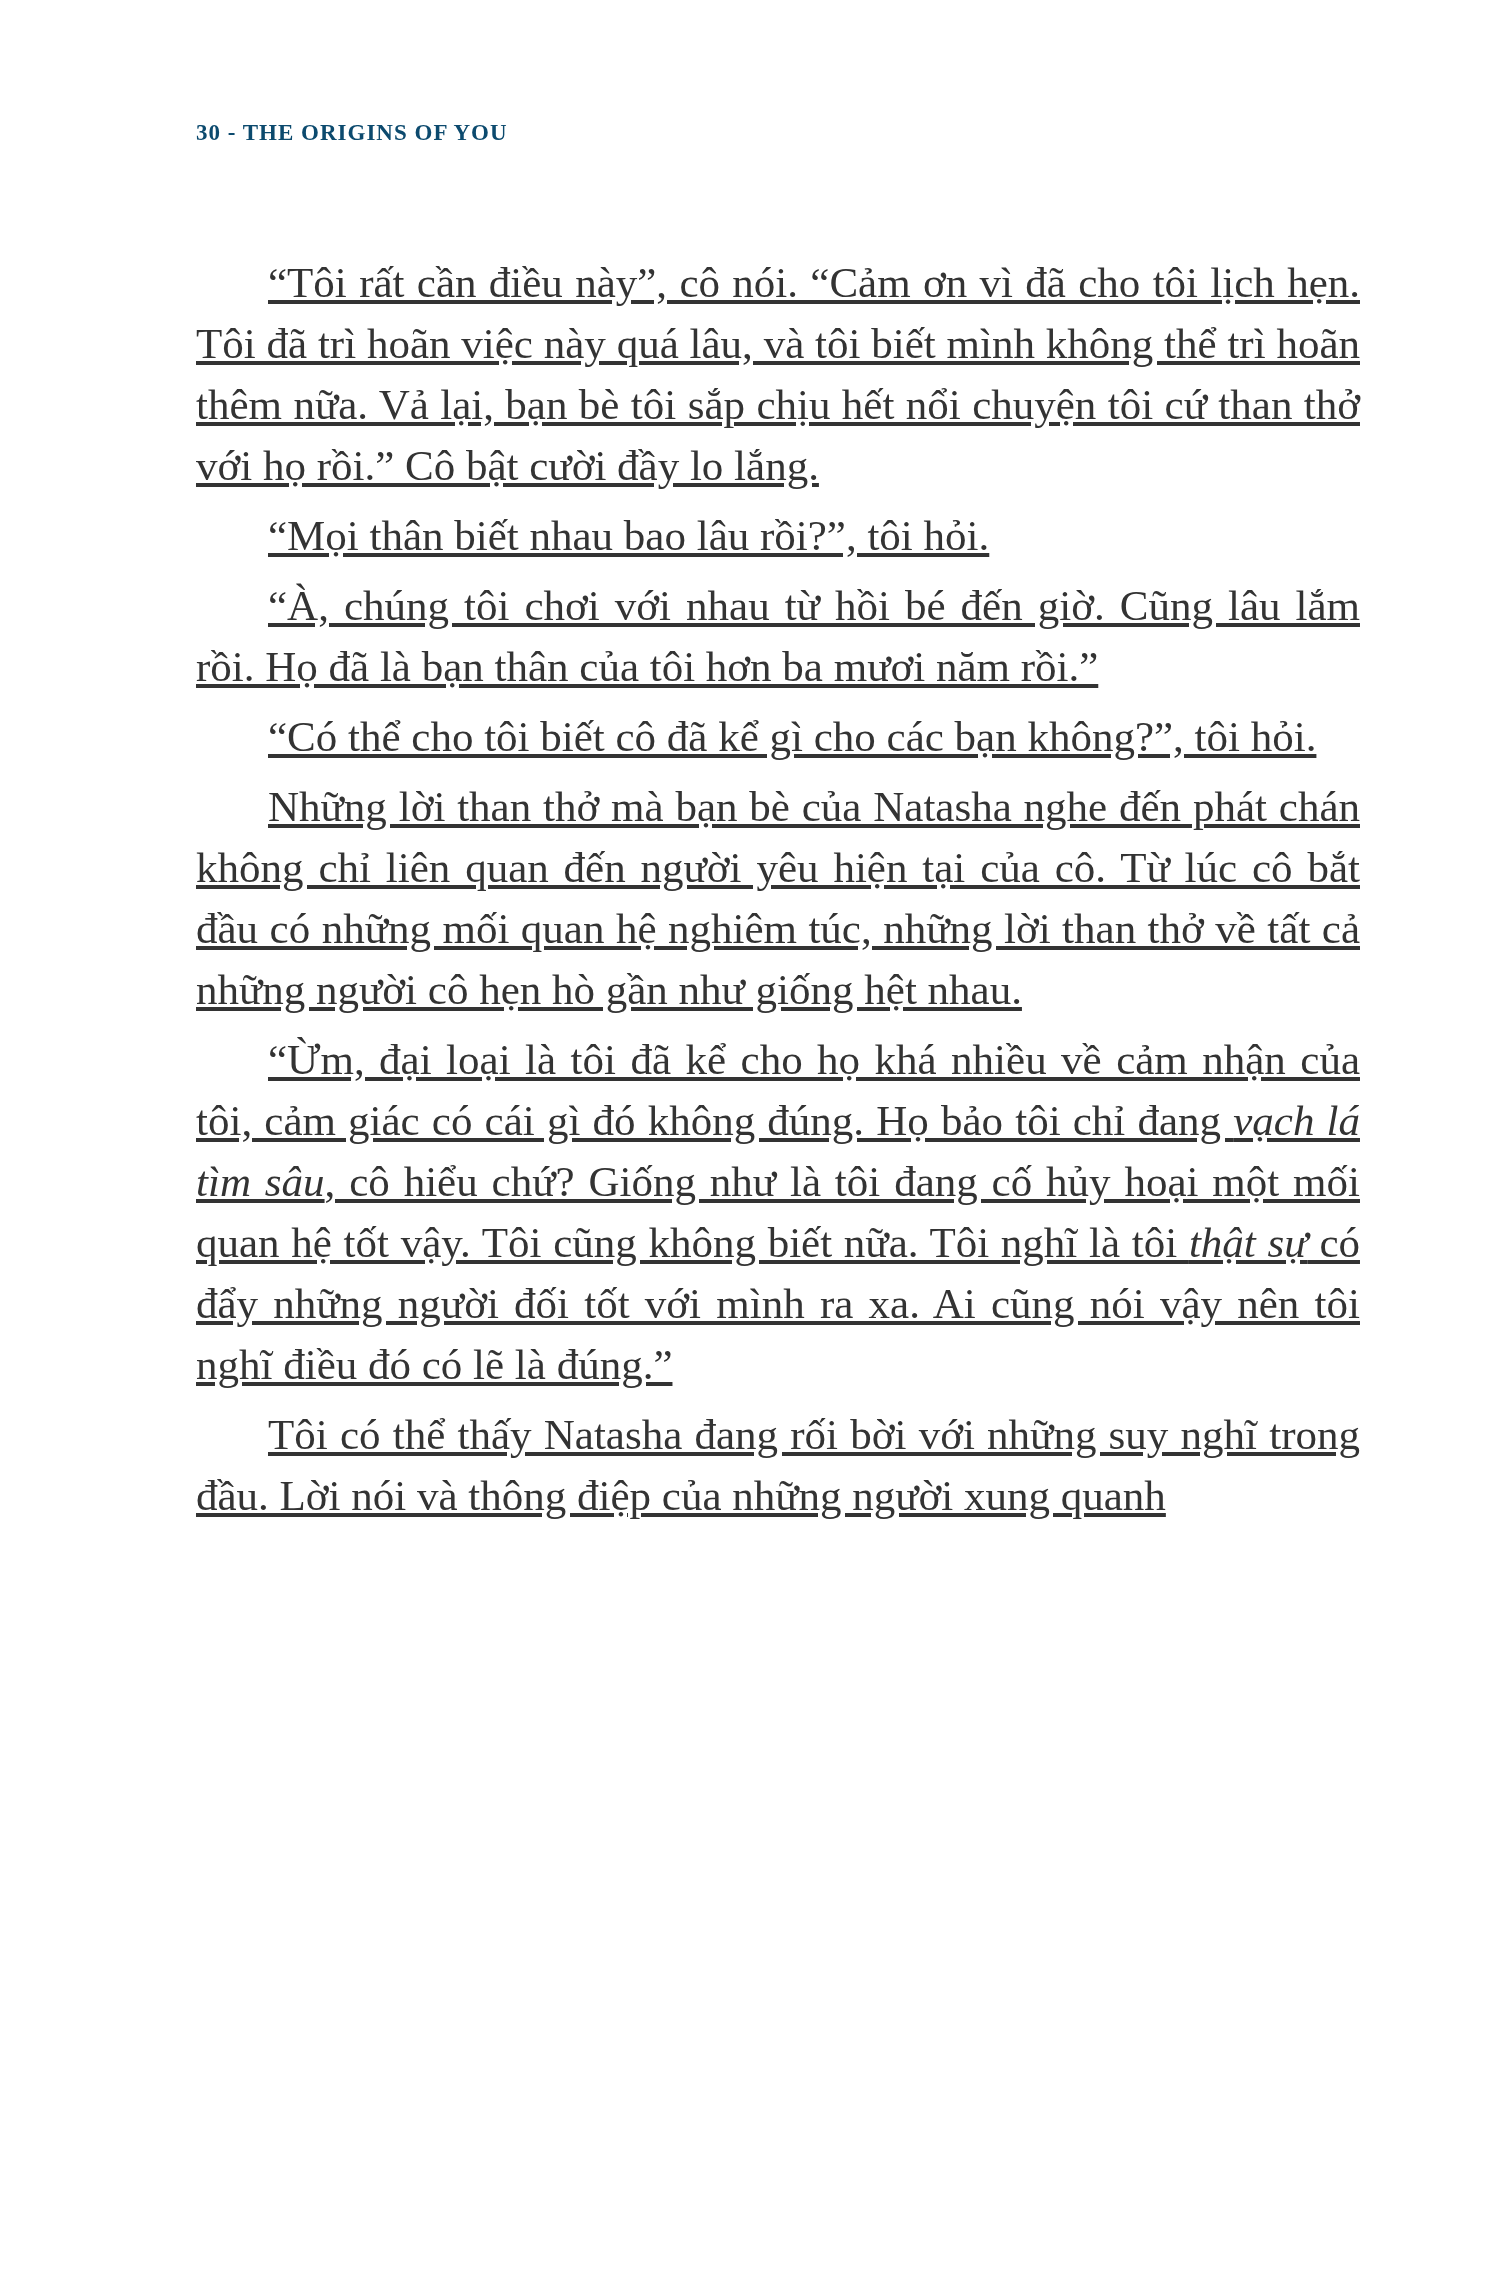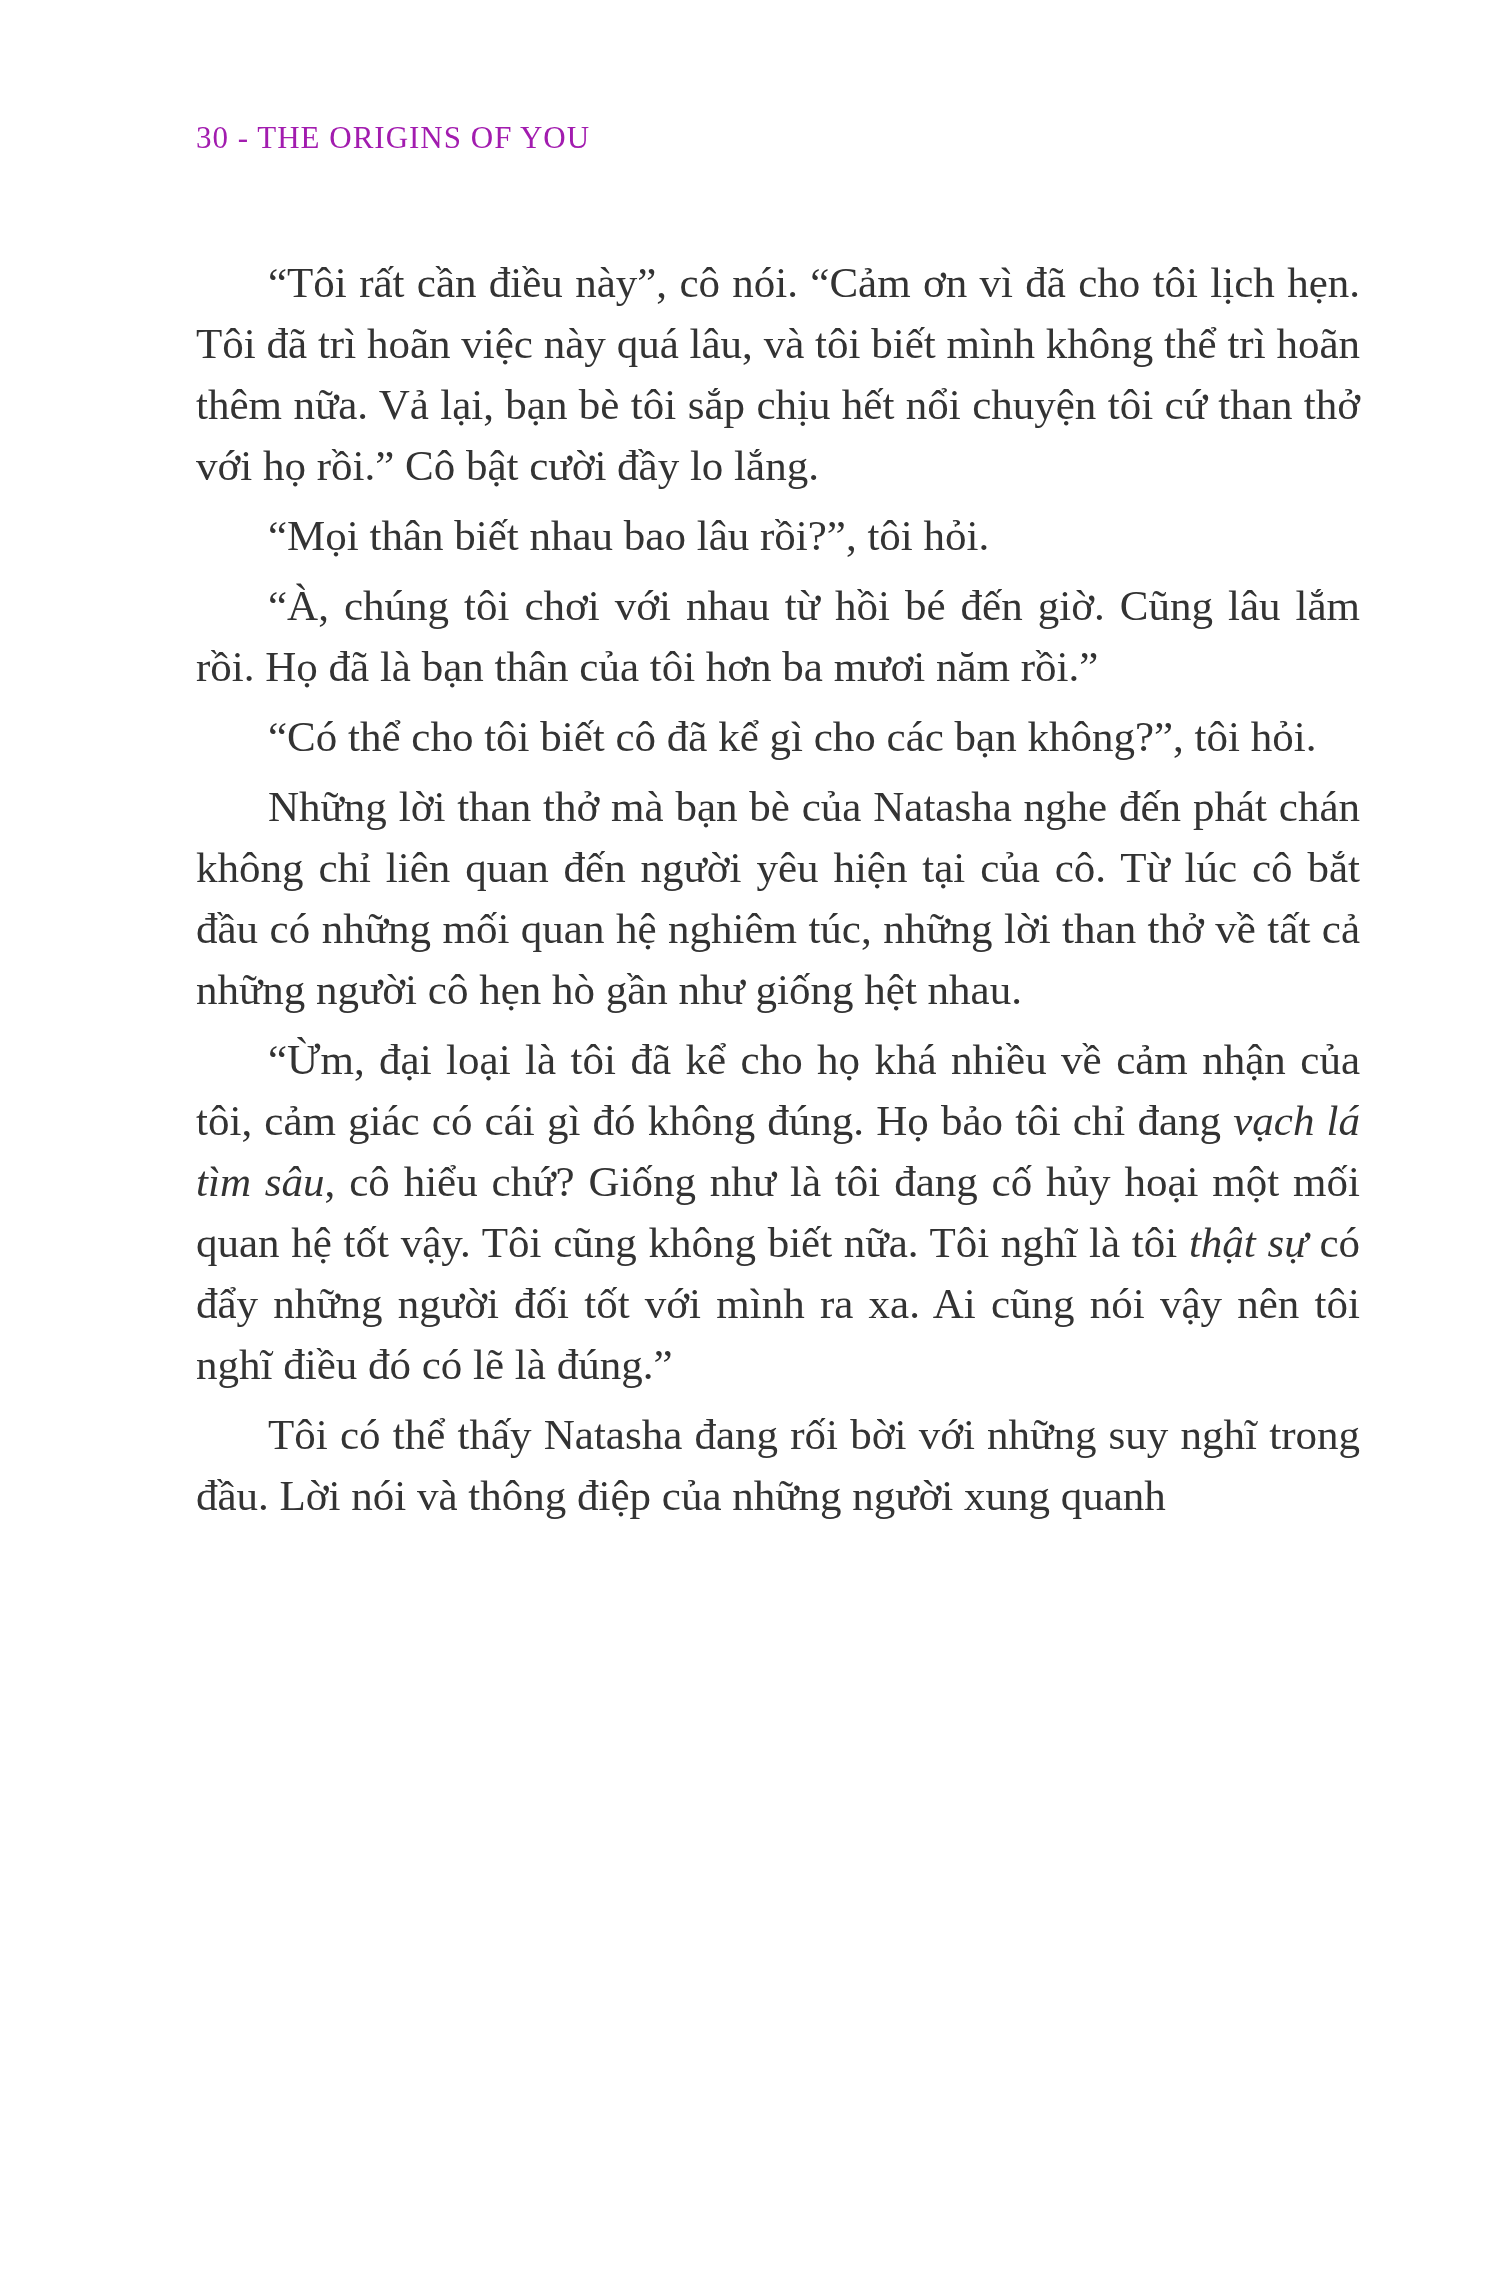--- a/index.html
+++ b/index.html
@@ -13,38 +13,40 @@
     height: 2280px;
     background: #ffffff;
     overflow: hidden;
     font-family: "Liberation Serif", "DejaVu Serif", serif;
     color: #333333;
   }
   .running-head {
     position: absolute;
     left: 196px;
     top: 120px;
-    font-size: 31px;
+    font-size: 23px;
     letter-spacing: 1px;
-    color: #a21caf;
+    color: #0c4a6e;
     white-space: nowrap;
+    font-weight: bold;
   }
   .body-text {
     position: absolute;
     left: 196px;
     top: 252px;
     width: 1164px;
     font-size: 43px;
     line-height: 61px;
     text-align: justify;
     color: #333333;
   }
   .body-text p {
     margin: 0 0 9px 0;
     text-indent: 72px;
+    text-decoration: underline;
   }
   .body-text em {
     font-style: italic;
   }
 </style>
 </head>
 <body>
 
 <div class="page">
   <header class="running-head">

